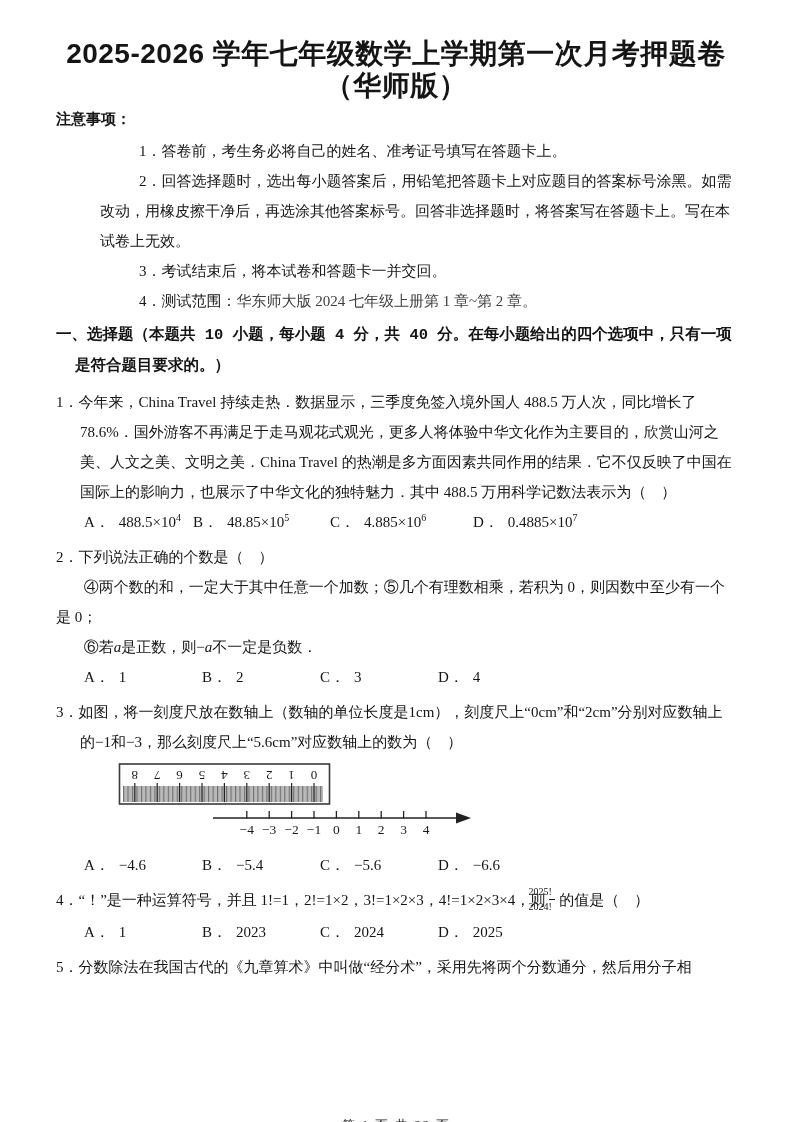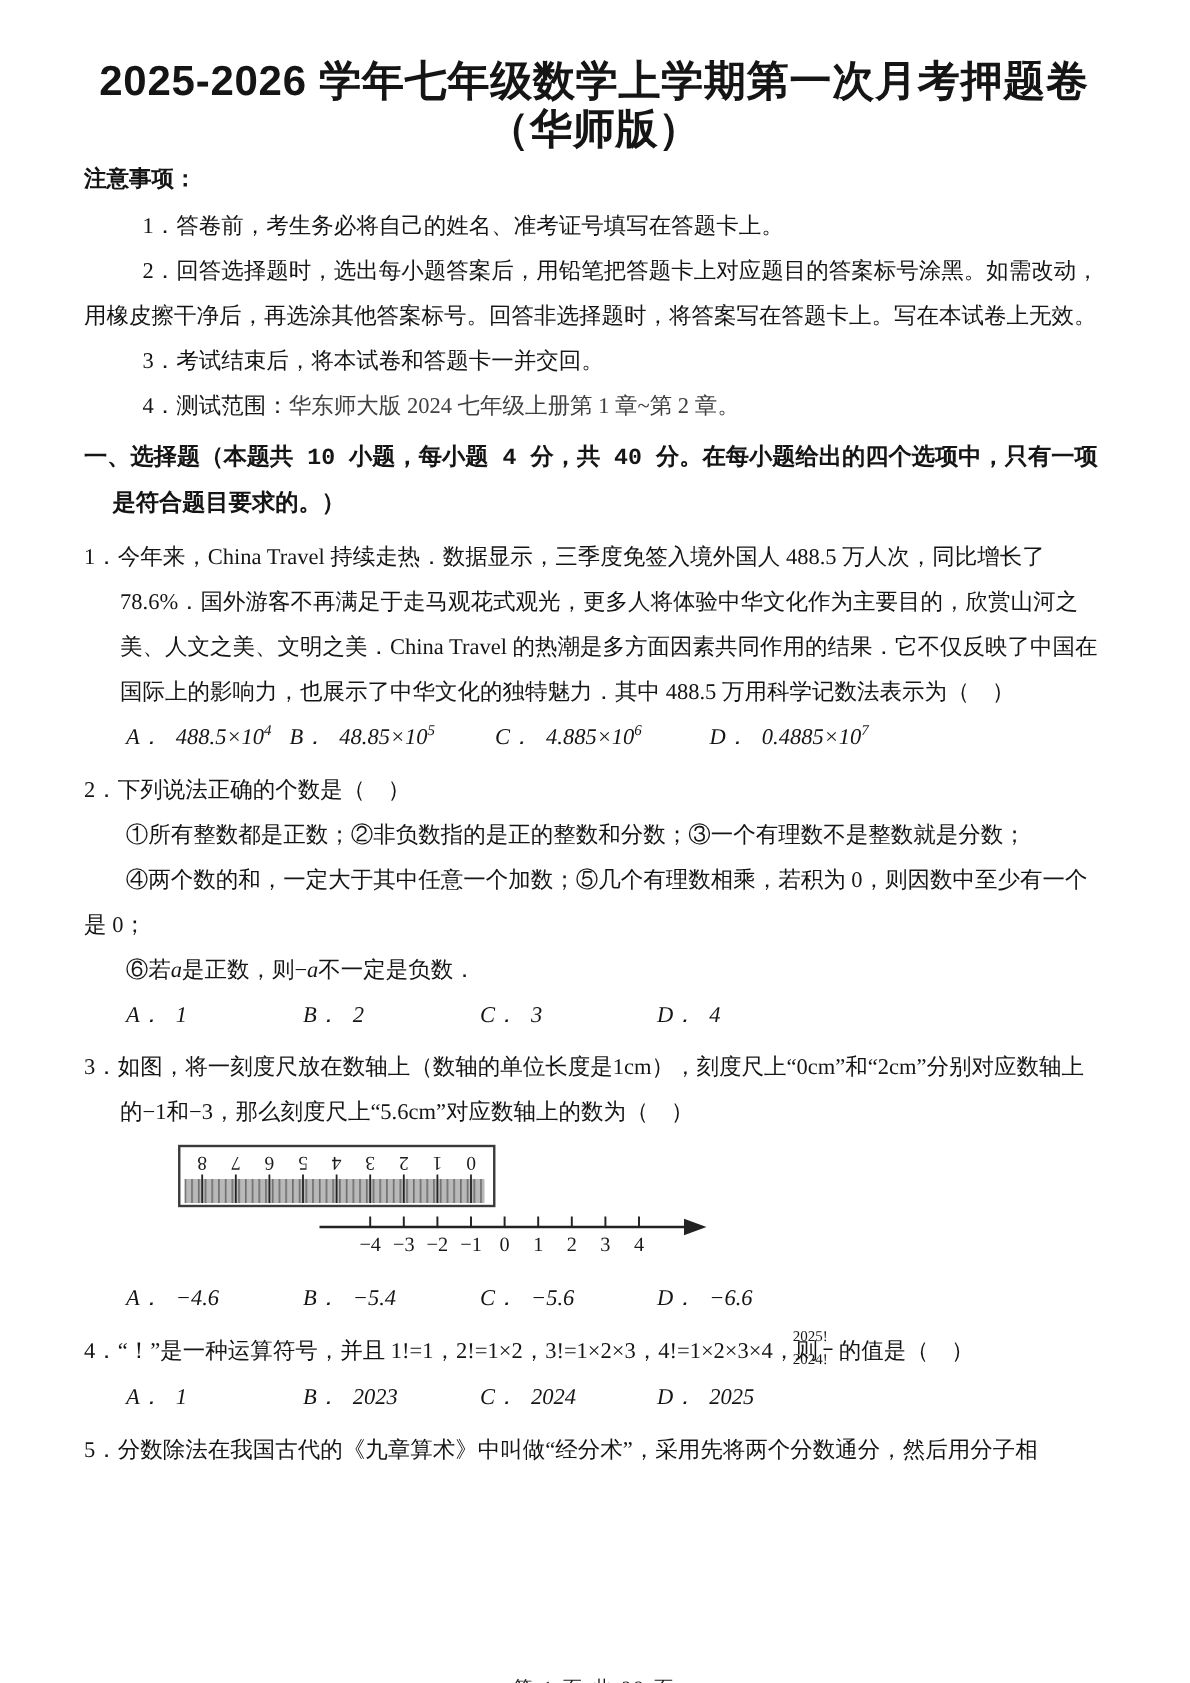--- a/index.html
+++ b/index.html
@@ -5,28 +5,28 @@
   html,body{margin:0;padding:0;background:#ffffff;}
   body{width:793px;height:1122px;font-family:"Liberation Serif","DejaVu Serif",serif;
        color:#151515;font-size:15px;line-height:30px;overflow:hidden;}
   .page{position:relative;width:793px;height:1122px;padding:0 57px 0 56px;box-sizing:border-box;}
   p{margin:0;}
   .title{font-family:"Liberation Sans","DejaVu Sans",sans-serif;font-weight:bold;
          font-size:28px;line-height:32px;text-align:center;margin:38px 0 4px;letter-spacing:.5px;}
   .subtitle{text-align:center;font-size:13px;line-height:24px;margin-bottom:8px;}
   .bold-hei{font-family:Liberation Mono, monospace;font-weight:bold;}
   .notice-head{font-size:15px;}
-  .note{text-indent:2.6em;}
+  .note{text-indent:2.6em;margin-left:44px;}
   .red{color:#404040;}
   .section-head{font-size:15.5px;line-height:31px;margin:4px 0 2px;
                 padding-left:19px;text-indent:-19px;}
   .question{margin-top:5px;}
   .q-text{padding-left:24px;text-indent:-24px;}
   .stmt{text-indent:1.85em;}
-  .opts{display:flex;padding-left:28px;margin:0 0 3px;font-style:italic;}
+  .opts{display:flex;padding-left:28px;margin:0 0 3px;}
   .opt{white-space:nowrap;}
   .opt .lbl{margin-right:9px;}
   .opts-std .opt{width:118px;}
   .opts-std .opt:last-child{width:auto;}
   .opts-q1 .o1{width:109px;}
   .opts-q1 .o2{width:137px;}
   .opts-q1 .o3{width:143px;}
   sup{font-size:10px;line-height:0;}
   .mvar{font-style:italic;font-family:"Liberation Serif","DejaVu Serif",serif;}
   .frac{display:inline-block;vertical-align:middle;text-align:center;
@@ -59,21 +59,20 @@
     <div class="opts opts-q1">
       <span class="opt o1"><span class="lbl">A．</span><span>488.5×10</span><sup>4</sup></span>
       <span class="opt o2"><span class="lbl">B．</span><span>48.85×10</span><sup>5</sup></span>
       <span class="opt o3"><span class="lbl">C．</span><span>4.885×10</span><sup>6</sup></span>
       <span class="opt"><span class="lbl">D．</span><span>0.4885×10</span><sup>7</sup></span>
     </div>
   </div>
 
   <div class="question">
     <p class="q-text">2．下列说法正确的个数是（　）</p>
-    <p class="stmt">①所有整数都是正数；②非负数指的是正的整数和分数；③一个有理数不是整数就是分数；</p>
     <p class="stmt">④两个数的和，一定大于其中任意一个加数；⑤几个有理数相乘，若积为 0，则因数中至少有一个是 0；</p>
     <p class="stmt"><span>⑥若</span><span class="mvar">a</span><span>是正数，则−</span><span class="mvar">a</span><span>不一定是负数．</span></p>
     <div class="opts opts-std">
       <span class="opt"><span class="lbl">A．</span><span>1</span></span>
       <span class="opt"><span class="lbl">B．</span><span>2</span></span>
       <span class="opt"><span class="lbl">C．</span><span>3</span></span>
       <span class="opt"><span class="lbl">D．</span><span>4</span></span>
     </div>
   </div>
 

